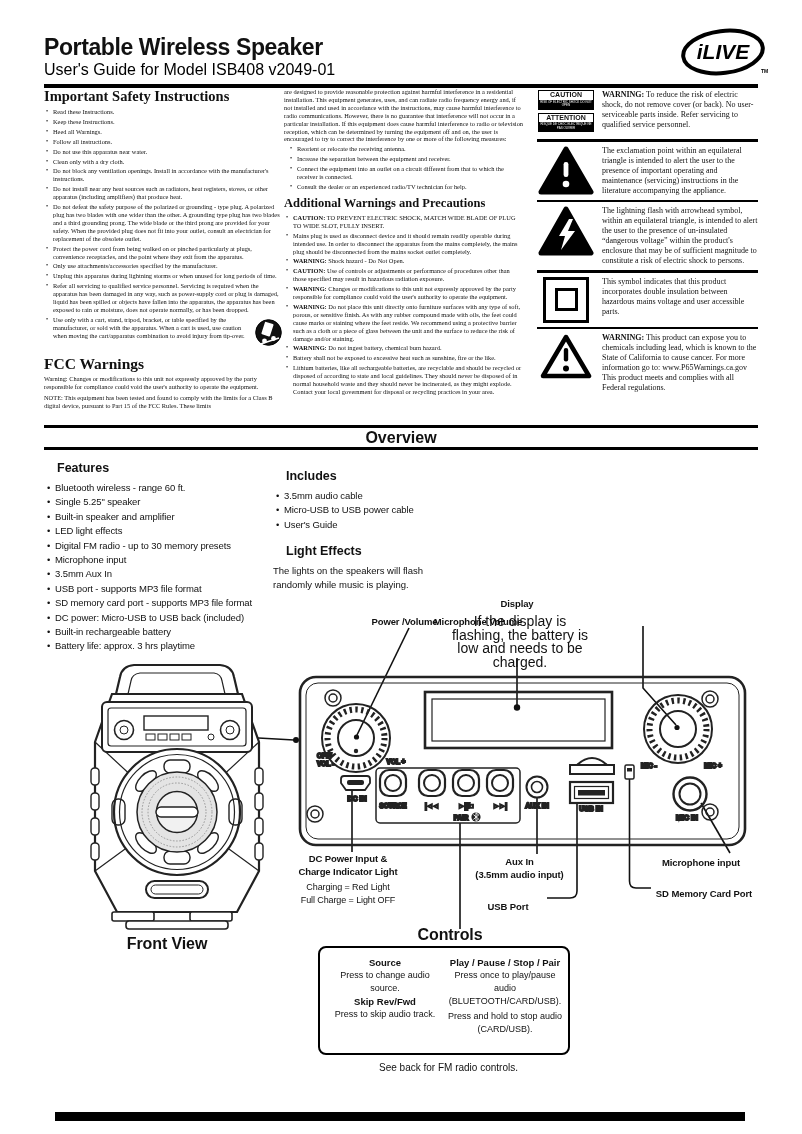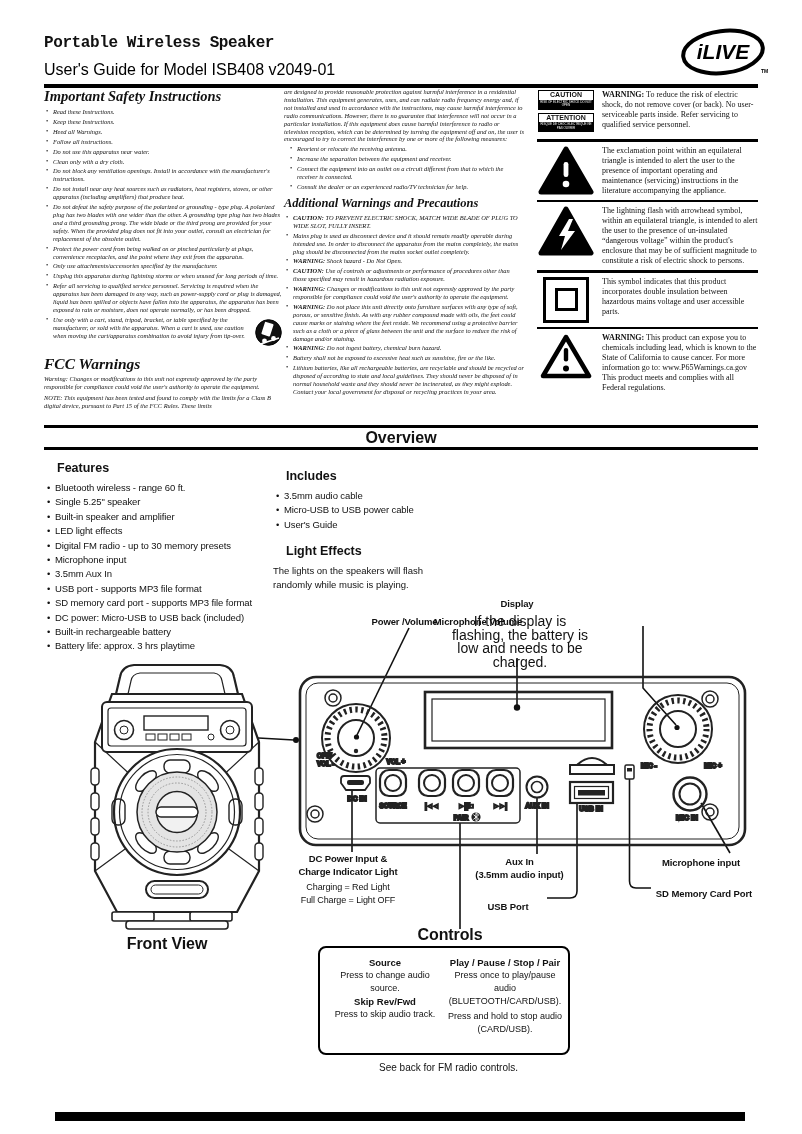--- a/index.html
+++ b/index.html
@@ -1,25 +1,25 @@
 <!DOCTYPE html>
 <html><head>
 <meta charset="utf-8">
 <style>
   html,body{margin:0;padding:0;background:#888;}
   #page{position:relative;width:802px;height:1134px;background:#fff;color:#111;
         font-family:"Liberation Serif",serif;overflow:hidden;}
   .abs{position:absolute;}
   
-  #title{left:44px;top:34px;font-family:Liberation Mono, monospace;font-weight:700;
-         font-size:16px;letter-spacing:-0.4px;}
+  #title{left:44px;top:34px;font-family:Liberation Sans, sans-serif;font-weight:700;
+         font-size:23px;letter-spacing:-0.4px;}
   #subtitle{left:44px;top:61px;font-family:"Liberation Sans",sans-serif;font-size:16px;color:#000000;}
   #head-rule{left:44px;top:84px;width:714px;height:3.5px;background:#000;}
   
-  .col{font-size:6.4px;line-height:7.9px;font-style:italic;}
+  .col{font-size:6.4px;line-height:7.9px;}
   #col1{left:44px;top:88px;width:238px;}
   #col2{left:284px;top:88px;width:240px;}
   #col3{left:537px;top:88px;width:221px;font-size:8px;line-height:10px;}
   .h-serif-lg{font-size:14.5px;font-weight:700;line-height:17px;margin:0 0 3px 0;}
   .h-serif-md{font-size:12.5px;font-weight:700;line-height:15px;margin:5px 0 3px 0;}
   ul.blist{list-style:none;margin:0;padding:0;}
   ul.blist li{position:relative;padding-left:9px;margin-bottom:2px;}
   ul.blist li:before{content:"•";position:absolute;left:2px;top:0;font-size:6px;}
   #col2 p{margin:0 0 2px 0;}
   .clearfix:after{content:"";display:block;clear:both;}

